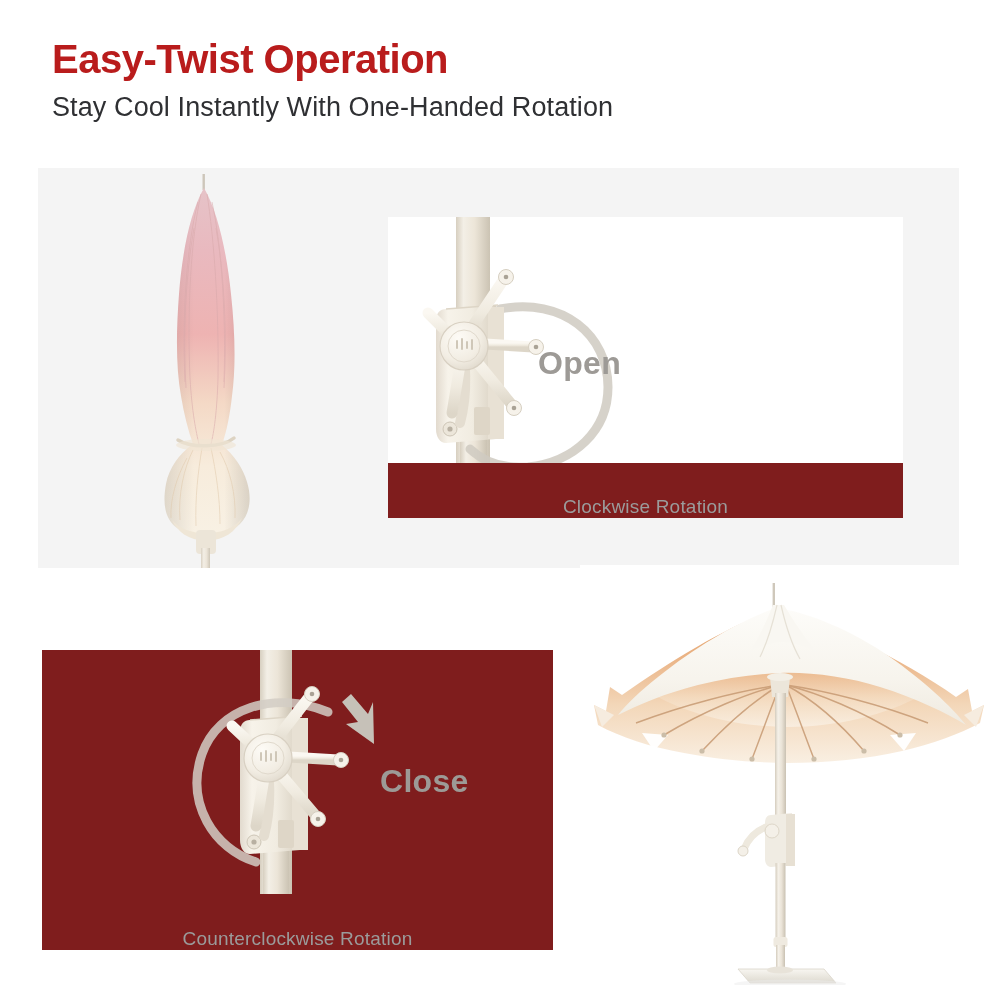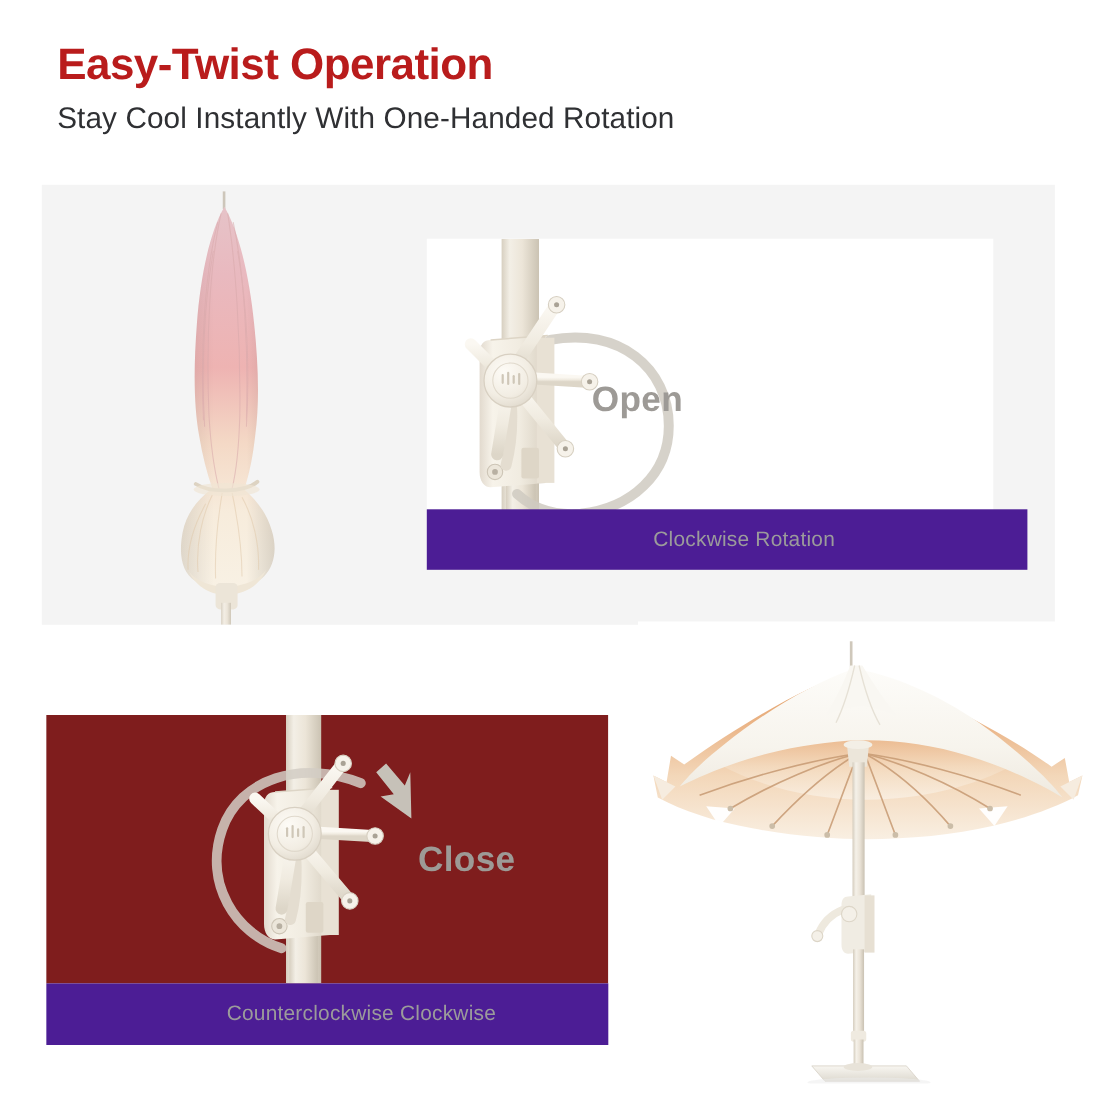--- a/index.html
+++ b/index.html
@@ -76,25 +76,24 @@
     top: 0px;
     width: 511px;
     height: 244px;
     background: #7f1d1d;
     overflow: hidden;
   }
 
   
   .caption-bar {
     position: absolute;
-    background: #4c1d95;
+    background: #7f1d1d;
     display: flex;
-    align-items: center;
+    align-items: flex-end;
     justify-content: center;
-    padding-left: 31px;
   }
   .caption-text {
     font-size: 19px;
     color: #9b9b9b;
     letter-spacing: 0.2px;
     white-space: nowrap;
   }
   #caption-top {
     left: 350px;
     top: 295px;
@@ -379,21 +378,21 @@
         <rect x="223" y="100" width="2" height="12" rx="1"></rect>
         <rect x="228" y="103" width="2" height="8" rx="1"></rect>
         <rect x="233" y="101" width="2" height="11" rx="1"></rect>
       </g>
     </svg>
 
     <div class="rot-label" id="label-close">Close</div>
   </div>
 
   <div class="caption-bar" id="caption-bottom">
-    <span class="caption-text">Counterclockwise Clockwise</span>
+    <span class="caption-text">Counterclockwise Rotation</span>
   </div>
 </div>
 
 <div id="open-umbrella-area" style="position:absolute; left:580px; top:565px; width:420px; height:420px; background:#ffffff;">
   <svg class="stage" viewBox="0 0 420 420" preserveAspectRatio="none">
     <defs>
       <linearGradient id="canopyTop" x1="0" y1="0" x2="0" y2="1">
         <stop offset="0%" stop-color="#fdfcf9"></stop>
         <stop offset="60%" stop-color="#f7f4ed"></stop>
         <stop offset="100%" stop-color="#efeae0"></stop>

